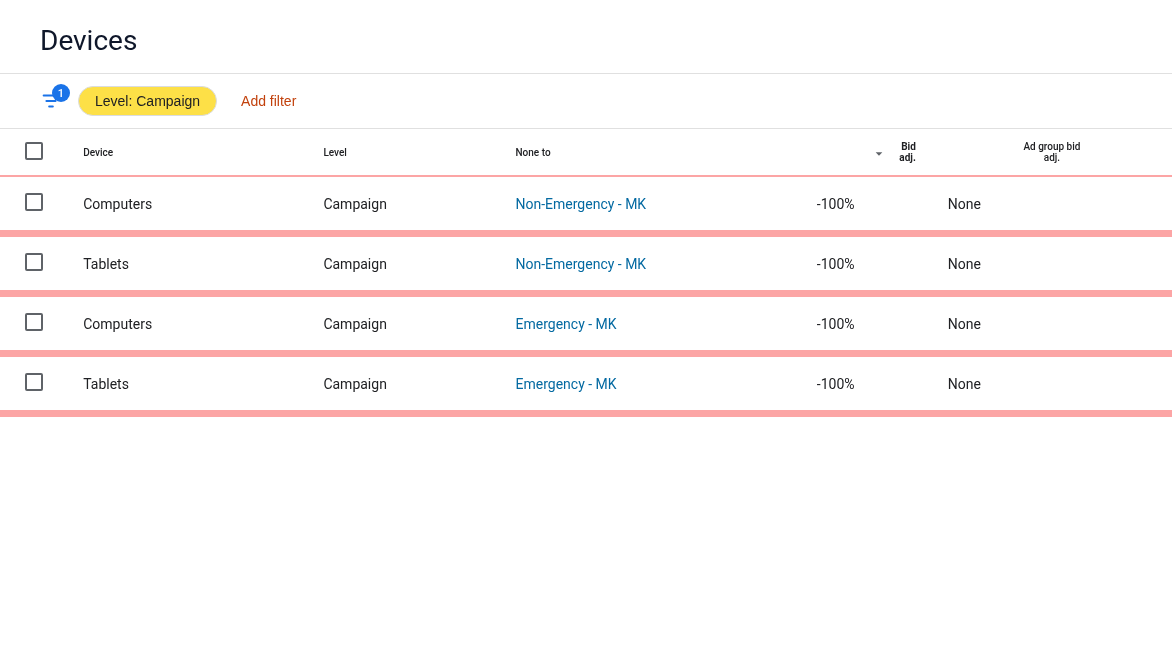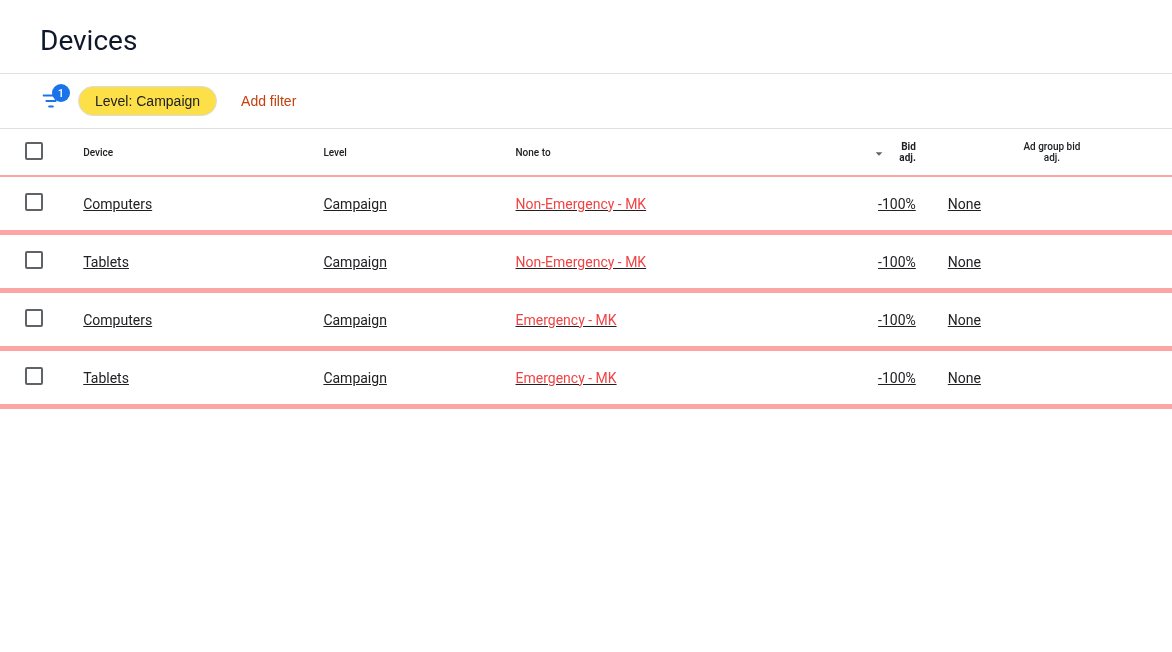--- a/index.html
+++ b/index.html
@@ -114,22 +114,21 @@
       background: #fff;
       white-space: nowrap;
     }
 
     thead th.checkbox-col {
       width: 56px;
       text-align: center;
     }
 
     tbody tr {
-      border-bottom: 5px solid #fca5a5;
-      text-decoration: underline;
+      border-bottom: 7px solid #fca5a5;
     }
 
     tbody td {
       padding: 16px 16px;
       vertical-align: middle;
       font-size: 14px;
       color: #202124;
     }
 
     tbody td.checkbox-col {
@@ -140,27 +139,27 @@
       width: 18px;
       height: 18px;
       border: 2px solid #5f6368;
       border-radius: 2px;
       display: inline-block;
       cursor: pointer;
       background: #fff;
     }
 
     .link-blue {
-      color: #ef4444;
+      color: #0369a1;
       text-decoration: none;
       cursor: pointer;
     }
 
     .bid-col {
-      text-align: right;
+      text-align: center;
     }
 
     th.bid-adj-col {
       text-align: right;
     }
 
     th.ad-group-col {
       text-align: center;
     }
 

